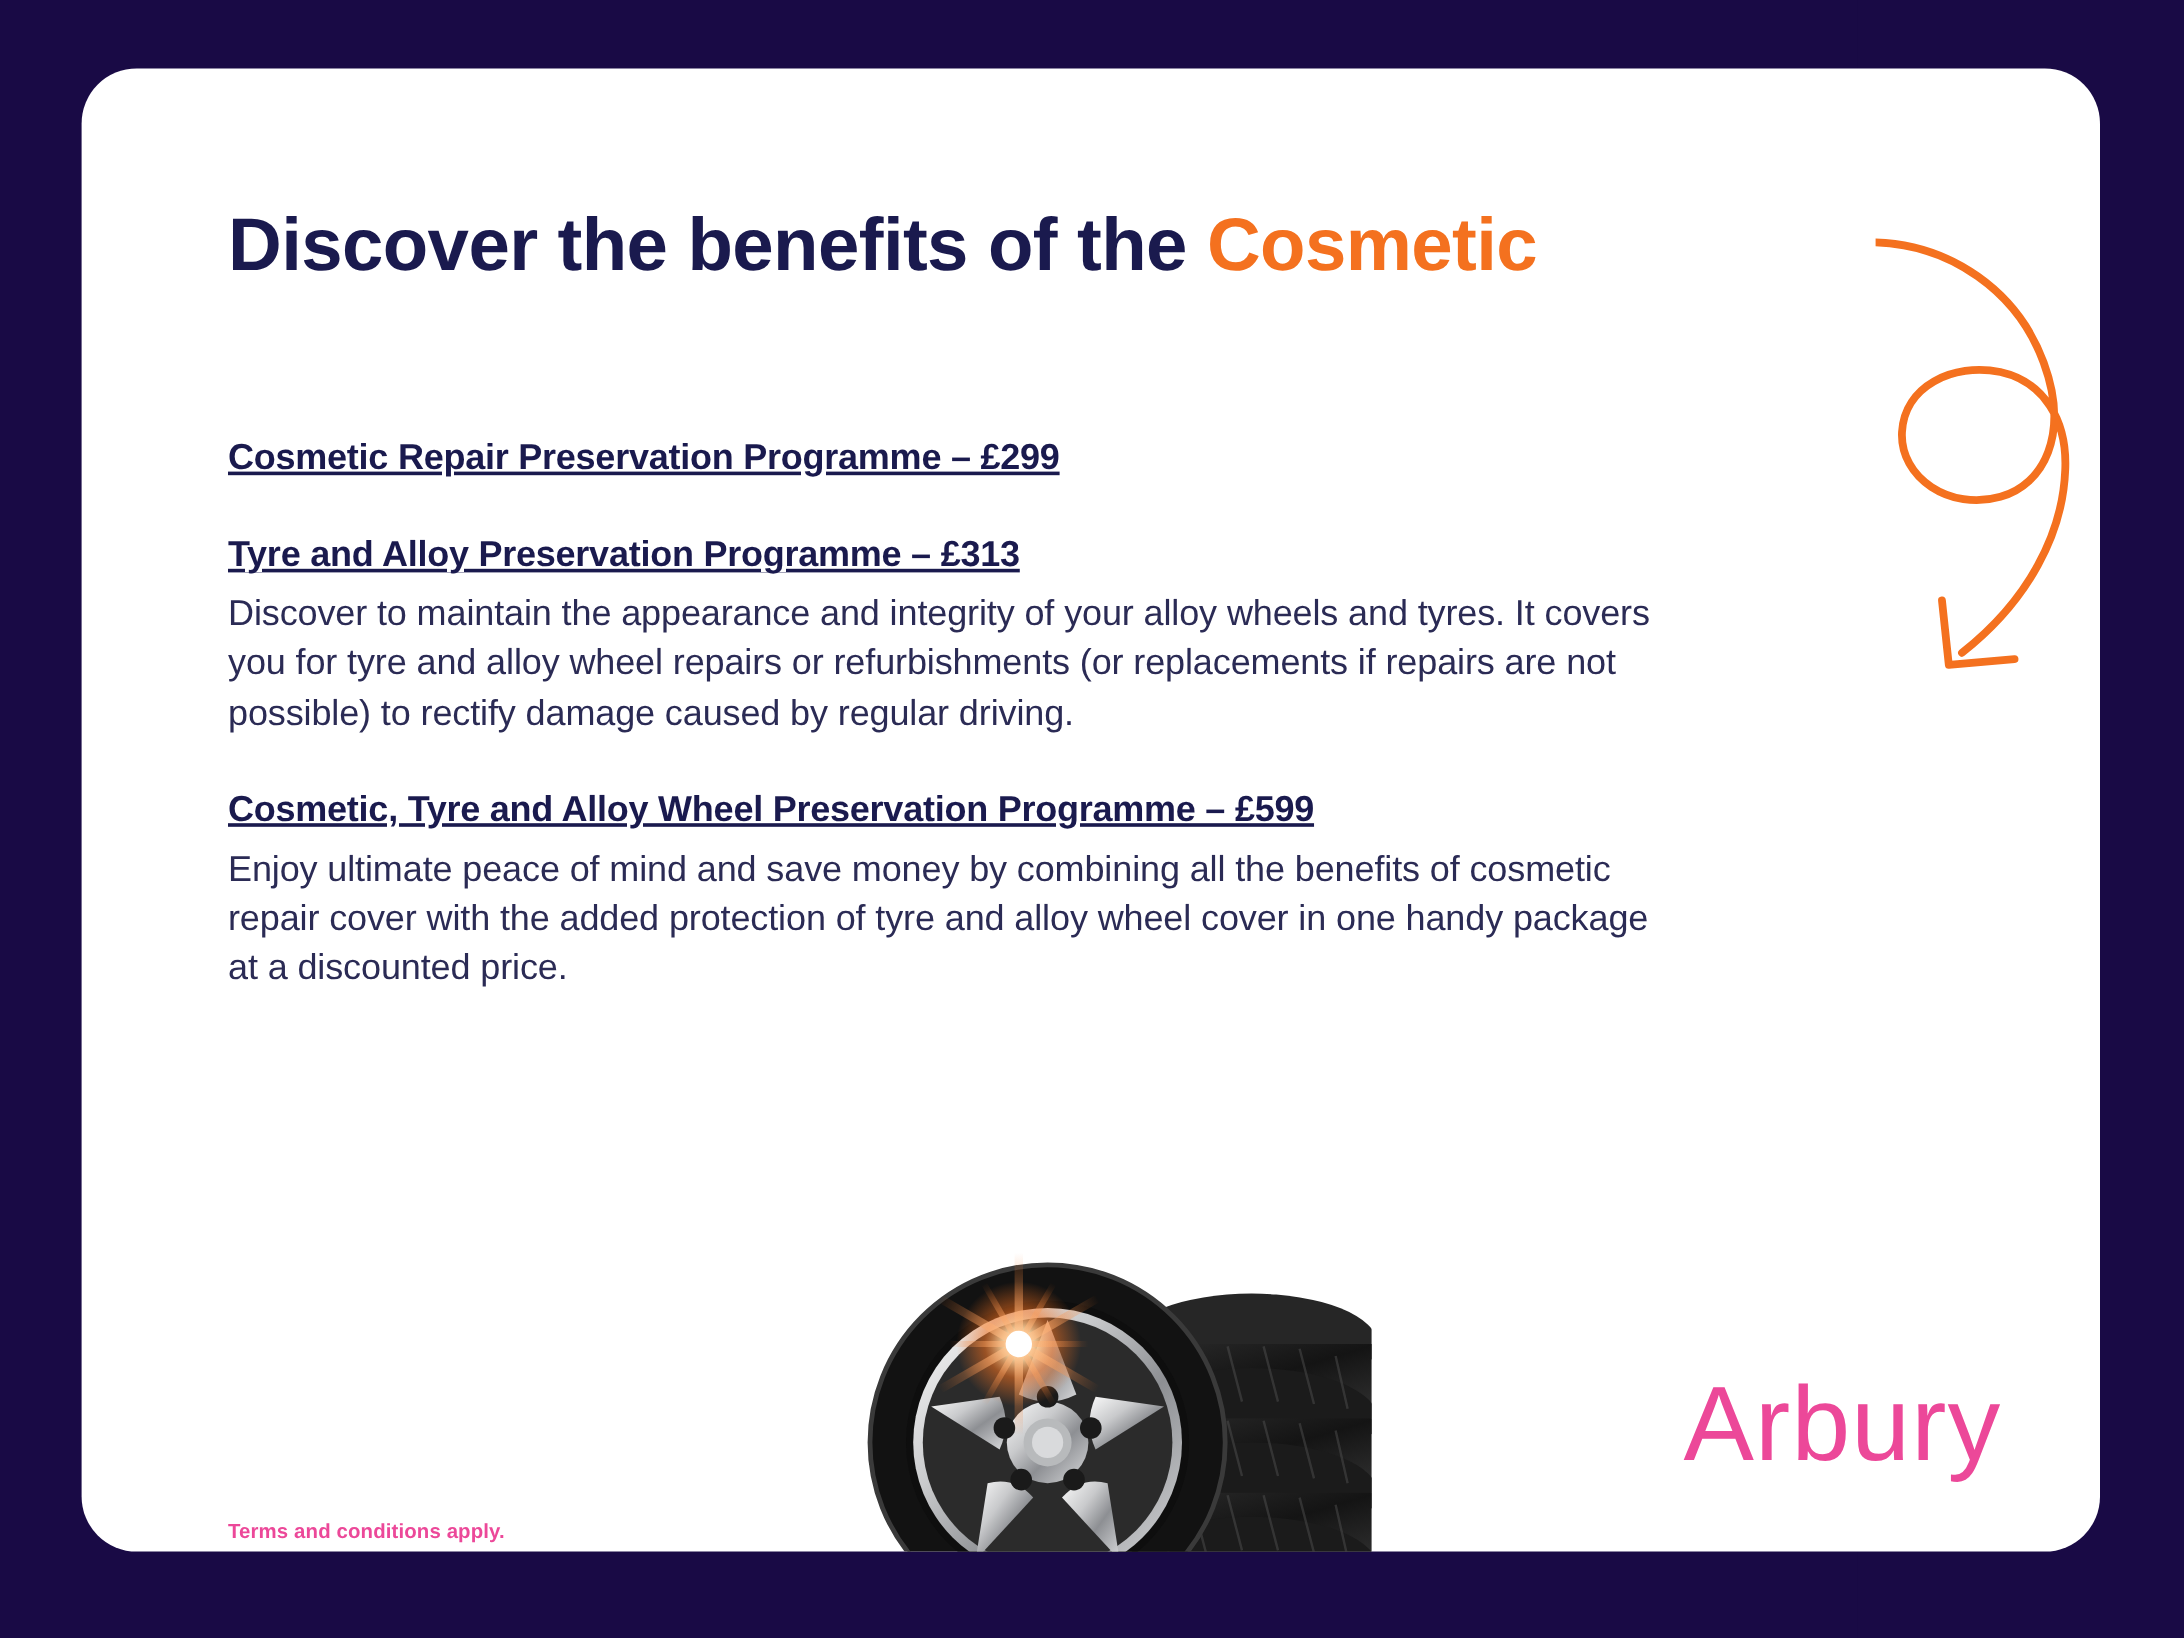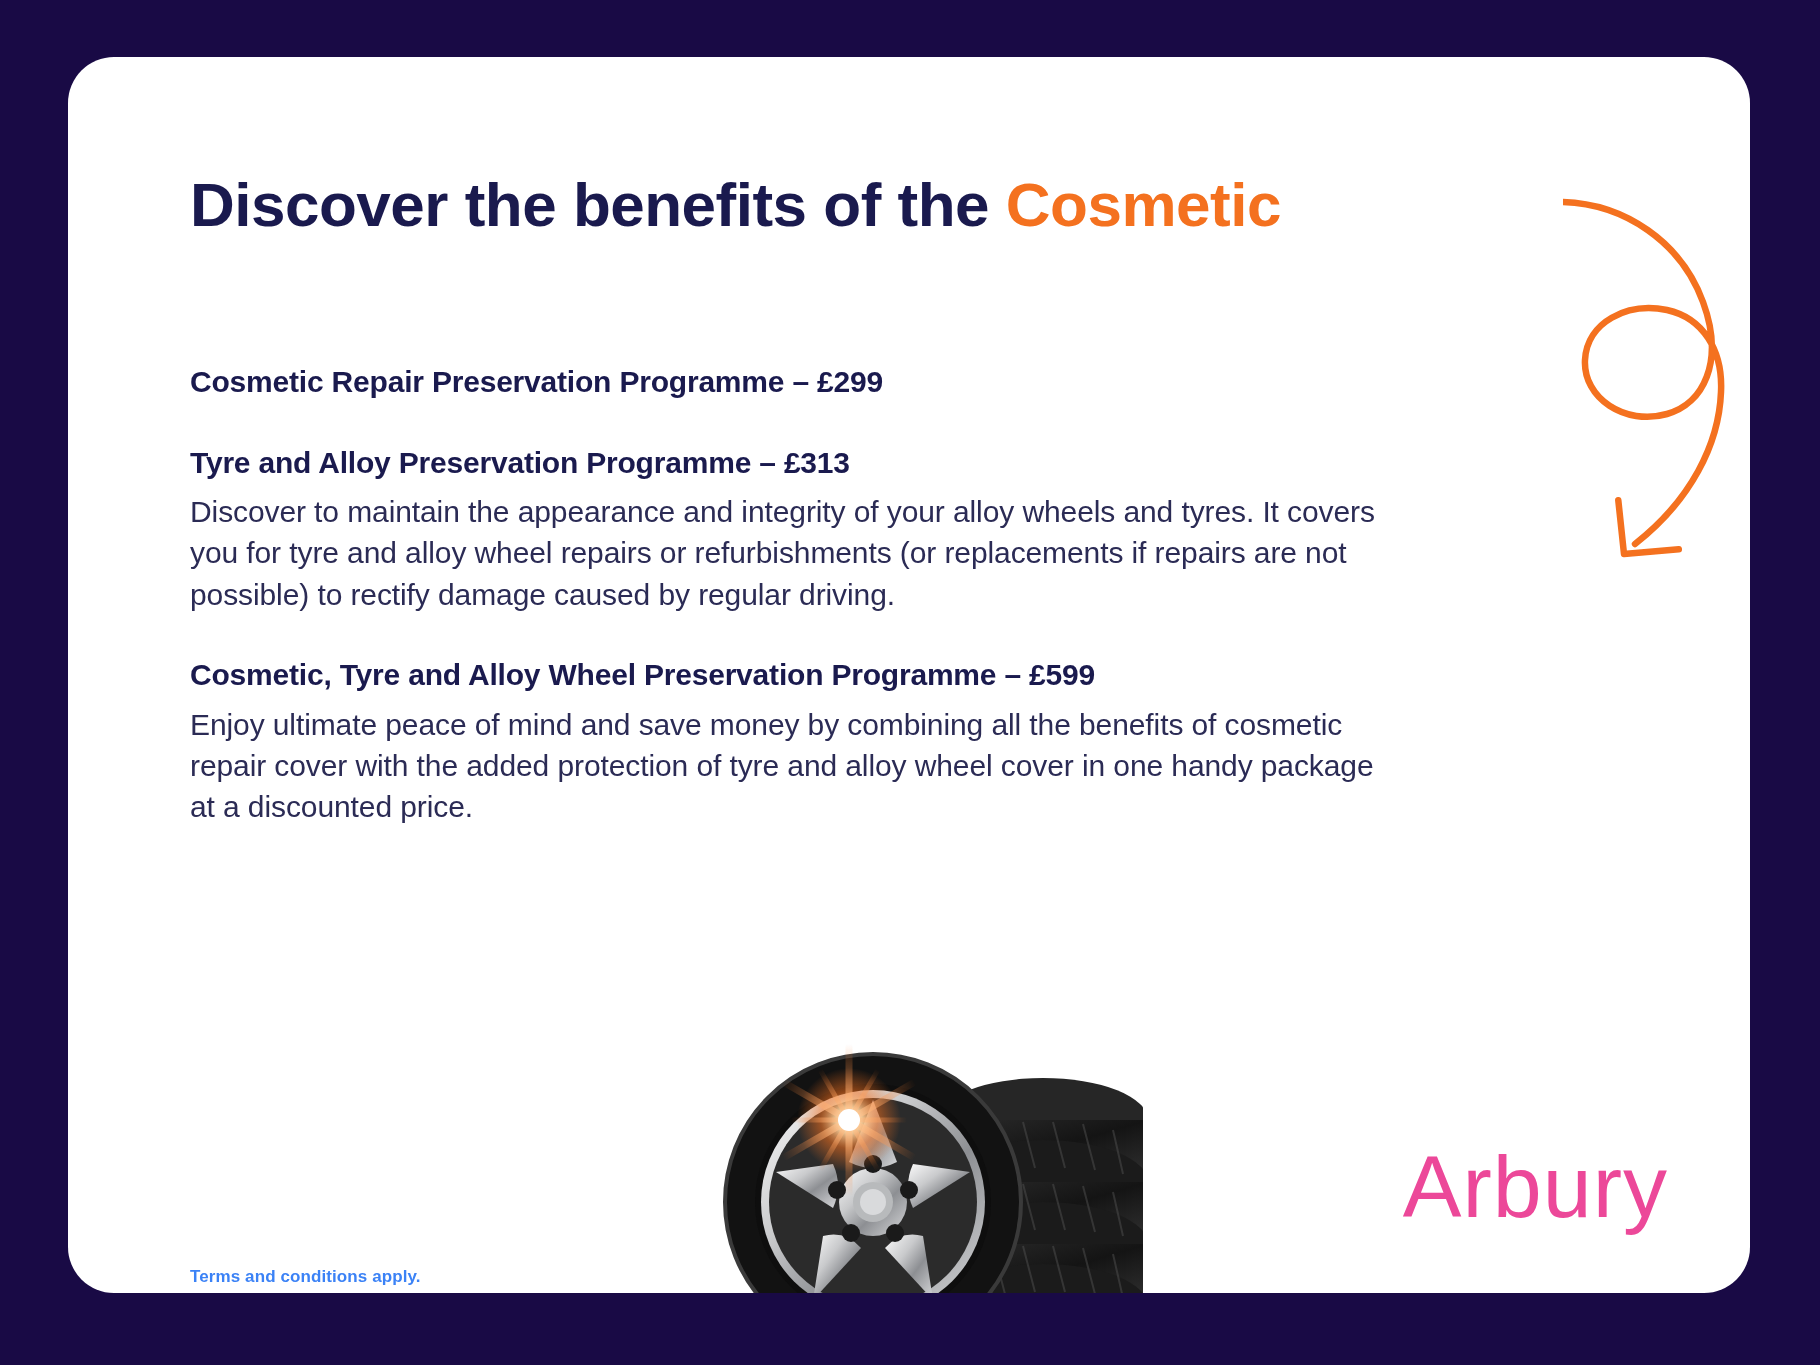--- a/index.html
+++ b/index.html
@@ -55,36 +55,37 @@
   .section:last-child {
     margin-bottom: 16px;
   }
   .sec-title {
     font-size: 30px;
     font-weight: bold;
     color: #1A1A4E;
     letter-spacing: -0.2px;
     margin: 0 0 8px 0;
     line-height: 1.35;
+    text-decoration: underline;
   }
   .sec-body {
     font-size: 30px;
     font-weight: 400;
     color: #2B2B55;
     line-height: 1.38;
     margin: 0;
     letter-spacing: -0.1px;
   }
   .terms {
     position: absolute;
     left: 122px;
     top: 1210px;
     font-size: 17px;
     font-weight: bold;
-    color: #3b82f6;
+    color: #ec4899;
     letter-spacing: 0.1px;
   }
   .logo {
     position: absolute;
     right: 82px;
     bottom: 62px;
     font-size: 88px;
     font-weight: 300;
     color: #ec4899;
     letter-spacing: 1px;

